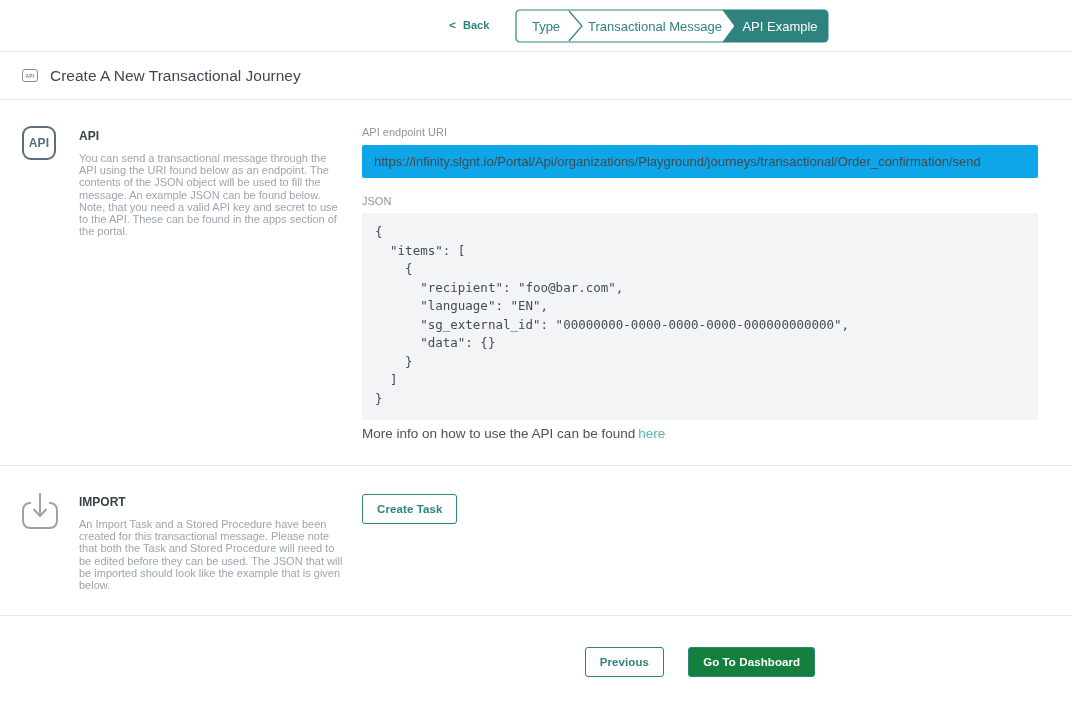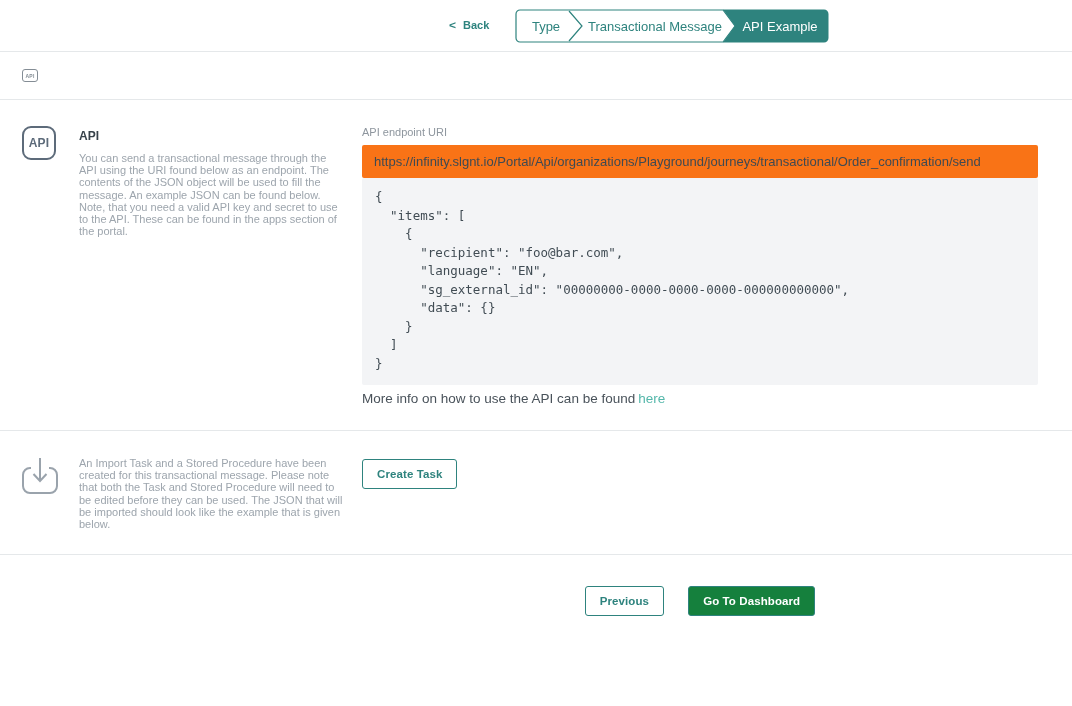--- a/index.html
+++ b/index.html
@@ -73,21 +73,21 @@
     font-size: 12px; font-weight: bold; color: #37424a;
     margin: 3px 0 9px 0;
   }
   .section-desc {
     font-size: 11px; line-height: 12.2px; color: #9da5ad;
   }
   .right { flex: 1; margin-left: 17px; margin-right: 34px; }
 
   .field-label { font-size: 11px; color: #8e969e; margin-bottom: 7px; }
   .uri-box {
-    background: #f97316; border-radius: 2px;
+    background: #0ea5e9; border-radius: 2px;
     padding: 9px 12px;
     font-size: 13px; color: #3f4a52;
     white-space: nowrap; overflow: hidden;
   }
   .json-label { margin-top: 17px; margin-bottom: 6px; }
   .code-box {
     background: #f3f4f6; border-radius: 2px;
     padding: 10px 13px 12px 13px;
     font-family: "DejaVu Sans Mono", monospace;
     font-size: 12.5px; line-height: 18.5px; color: #414c54;
@@ -142,35 +142,37 @@
         <path d="M208,0.5 H309 A4.5,4.5 0 0 1 313.5,5 V29 A4.5,4.5 0 0 1 309,33.5 H208 L220,17 Z" fill="#2e837e"></path>
         <text x="31" y="21.5">Type</text>
         <text x="140" y="21.5">Transactional Message</text>
         <text x="265" y="21.5" class="active">API Example</text>
       </svg>
     </div>
   </div>
 
   <div class="page-header">
     <span class="mini-api-icon">API</span>
+    <h1 class="page-title">Create A New Transactional Journey</h1>
   </div>
 
   <section class="row">
     <div class="left">
       <div class="icon-col">
         <div class="big-api-icon">API</div>
       </div>
       <div class="left-text">
         <h2 class="section-heading">API</h2>
         <p class="section-desc">You can send a transactional message through the API using the URI found below as an endpoint. The contents of the JSON object will be used to fill the message. An example JSON can be found below. Note, that you need a valid API key and secret to use to the API. These can be found in the apps section of the portal.</p>
       </div>
     </div>
     <div class="right">
       <div class="field-label">API endpoint URI</div>
       <div class="uri-box">https://infinity.slgnt.io/Portal/Api/organizations/Playground/journeys/transactional/Order_confirmation/send</div>
+      <div class="field-label json-label">JSON</div>
       <pre class="code-box">{
   "items": [
     {
       "recipient": "foo@bar.com",
       "language": "EN",
       "sg_external_id": "00000000-0000-0000-0000-000000000000",
       "data": {}
     }
   ]
 }</pre>
@@ -184,20 +186,21 @@
     <div class="left">
       <div class="icon-col">
         <svg width="40" height="42" viewBox="0 0 40 42" style="margin-left:-2px; margin-top:-2px;">
           <rect x="3" y="13" width="34" height="25" rx="7" fill="none" stroke="#9aa3ac" stroke-width="2"></rect>
           <rect x="11" y="10" width="18" height="6" fill="#ffffff"></rect>
           <line x1="20" y1="3" x2="20" y2="25" stroke="#9aa3ac" stroke-width="2"></line>
           <path d="M13.5,19 L20,26 L26.5,19" fill="none" stroke="#9aa3ac" stroke-width="2"></path>
         </svg>
       </div>
       <div class="left-text">
+        <h2 class="section-heading">IMPORT</h2>
         <p class="section-desc">An Import Task and a Stored Procedure have been created for this transactional message. Please note that both the Task and Stored Procedure will need to be edited before they can be used. The JSON that will be imported should look like the example that is given below.</p>
       </div>
     </div>
     <div class="right import-right">
       <button class="btn outline">Create Task</button>
     </div>
   </section>
 
   <div class="footer">
     <div class="footer-inner">

